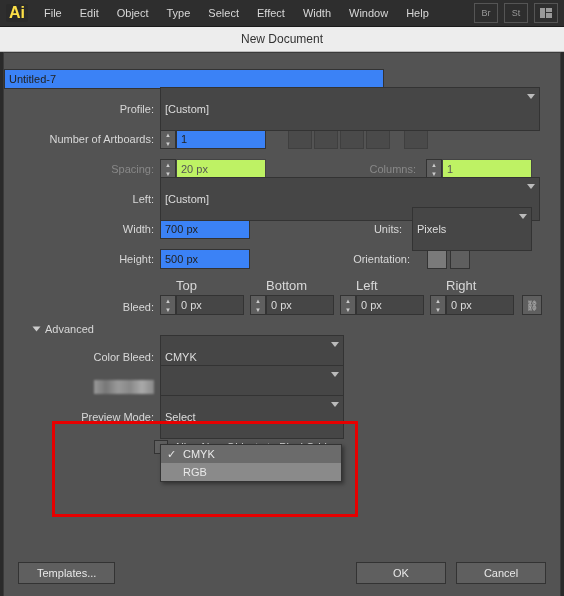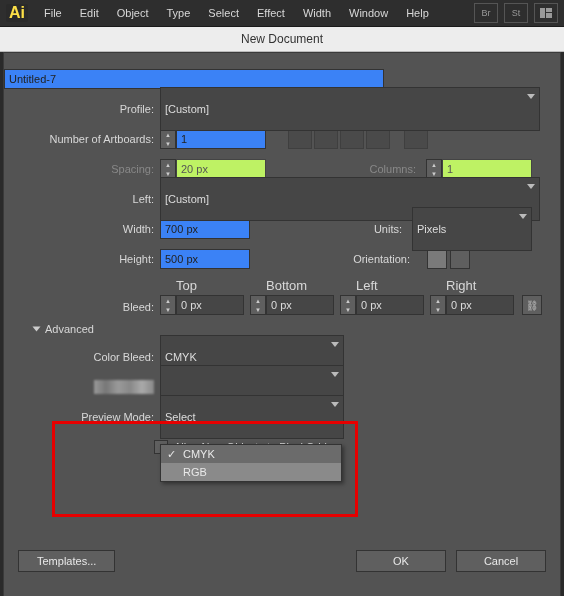--- a/index.html
+++ b/index.html
@@ -33,21 +33,21 @@
   .bleed-hdr{font-size:13px;color:#d8d8d8;margin-bottom:2px;padding-left:16px}
   .link-btn{width:18px;height:18px;background:#5f5f5f;border:1px solid #333;display:flex;align-items:center;justify-content:center;font-size:10px;color:#ccc;margin-left:2px;align-self:flex-end;margin-bottom:0}
   .adv-hdr{display:flex;align-items:center;padding-left:30px;margin-top:8px;margin-bottom:10px;color:#d8d8d8}
   .adv-tri{width:0;height:0;border-top:4px solid transparent;border-bottom:4px solid transparent;border-left:5px solid #ccc;transform:rotate(90deg);margin-right:6px}
   .red-box{position:absolute;border:3px solid #e60000;pointer-events:none}
   .dropdown{position:absolute;background:#6b6b6b;border:1px solid #333;z-index:10;box-shadow:2px 2px 4px rgba(0,0,0,.4)}
   .dd-item{padding:3px 8px 3px 22px;position:relative;color:#e8e8e8}
   .dd-item.hl{background:#8a8a8a}
   .dd-check{position:absolute;left:6px;top:3px;color:#e8e8e8}
   .chk{width:12px;height:12px;background:#5f5f5f;border:1px solid #333;margin-right:6px}
-  .btn-row{position:absolute;bottom:24px;left:0;right:0;display:flex;padding:0 14px}
+  .btn-row{position:absolute;bottom:12px;left:0;right:0;display:flex;padding:0 14px}
   .btn{background:#5f5f5f;border:1px solid #333;color:#e8e8e8;height:20px;padding:0 18px;display:flex;align-items:center;justify-content:center;min-width:52px;cursor:default}
   .blur-label{width:60px;height:14px;background:linear-gradient(90deg,#999 0%,#777 20%,#9a9a9a 40%,#888 60%,#aaa 80%,#888 100%);filter:blur(1px)}
 </style>
 </head>
 <body>
 
 <div class="menubar">
   <div class="ai-logo">
       <span>Ai</span>
     </div>

